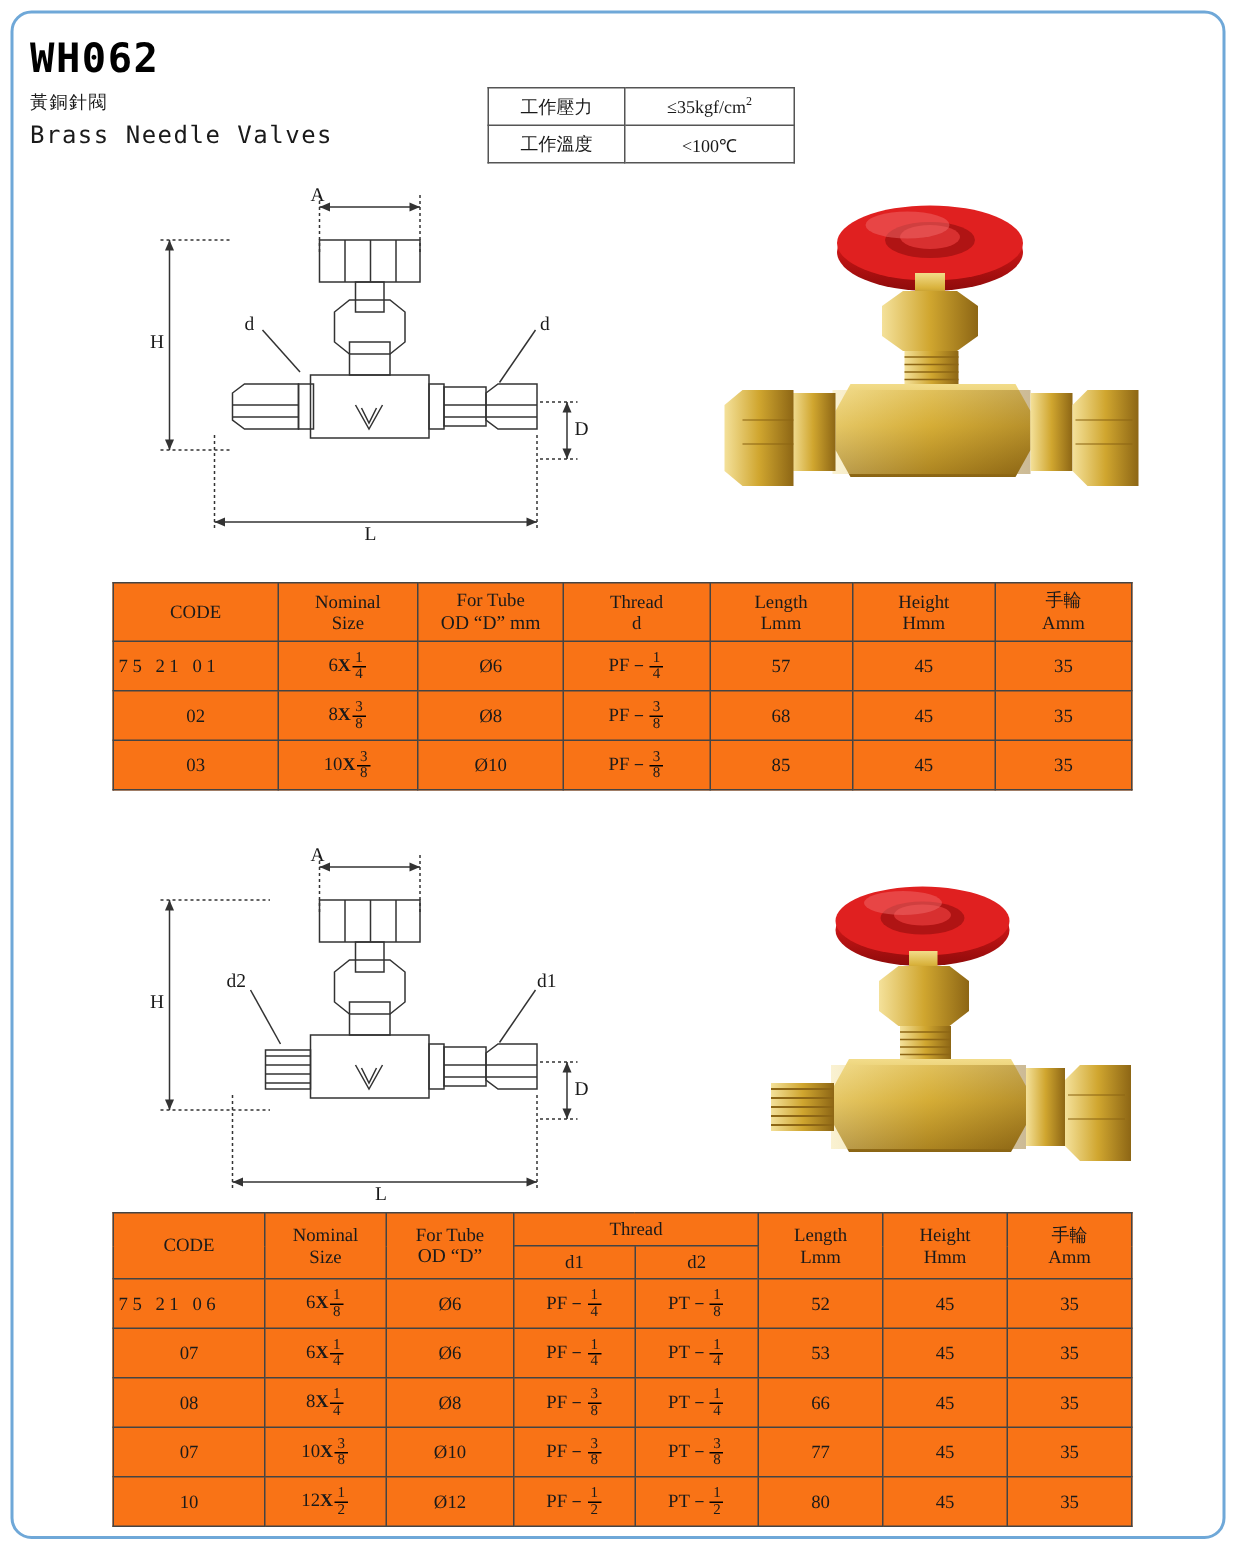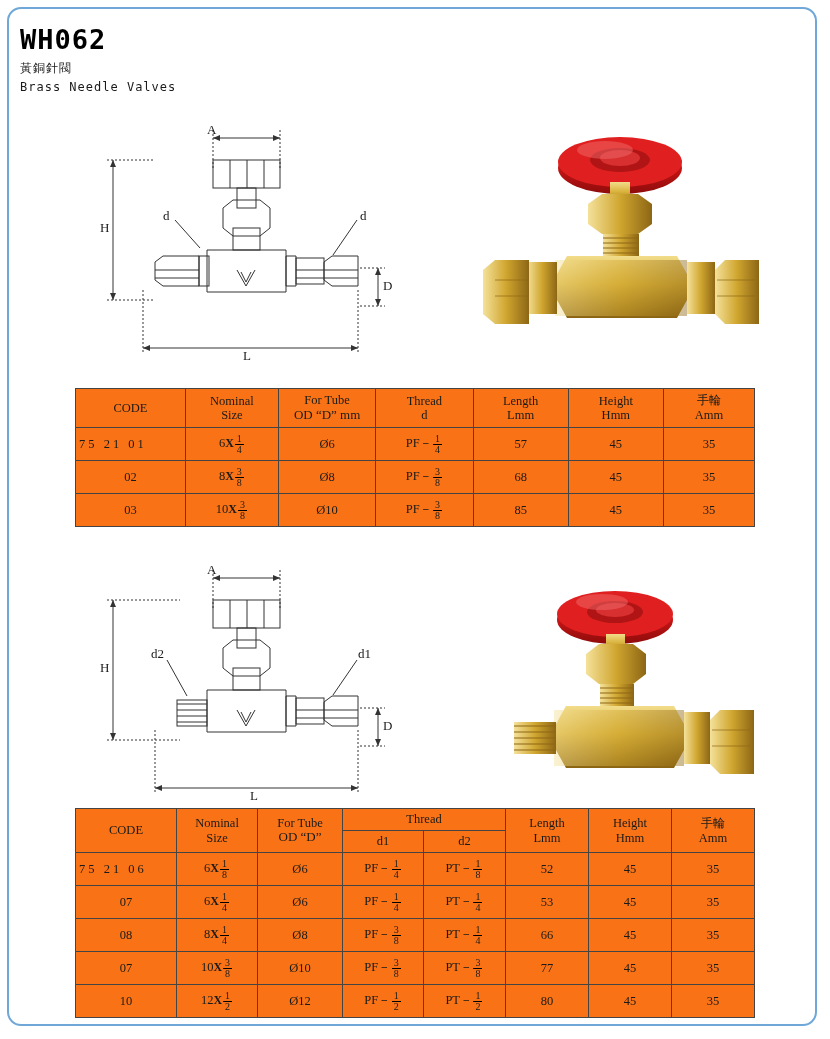--- a/index.html
+++ b/index.html
@@ -19,21 +19,21 @@
 
   
   .title-block{position:absolute; left:20px; top:24px;}
   .code-title{
     font-family:"DejaVu Sans Mono", monospace;
     font-size:27px; font-weight:bold; letter-spacing:1px; color:#000;
   }
   .cn-title{font-size:14px; margin-top:5px; letter-spacing:1px;}
   .en-title{
     font-family:"DejaVu Sans Mono", monospace;
-    font-size:12px; margin-top:3px; letter-spacing:1px;text-align:right;
+    font-size:16px; margin-top:3px; letter-spacing:1px;text-align:right;
   }
 
   .spec-table{
     position:absolute; left:325px; top:58px;
     border-collapse:collapse; font-size:12px;
   }
   .spec-table td{
     border:1px solid #555; padding:3px 6px; text-align:center; height:18px;
   }
   .spec-table td.lbl{width:78px;}
@@ -80,20 +80,32 @@
 <div class="page-border"></div>
 
 <div class="inner">
 
   <div class="title-block">
     <div class="code-title">WH062</div>
     <div class="cn-title cjk">黃銅針閥</div>
     <div class="en-title">Brass Needle Valves</div>
   </div>
 
+  <table class="spec-table">
+    <tbody>
+        <tr>
+      <td class="lbl cjk">工作壓力</td>
+      <td class="val"><span>≤35kgf/cm</span><span class="sup">2</span></td>
+    </tr>
+    <tr>
+      <td class="lbl cjk">工作溫度</td>
+      <td class="val">&lt;100℃</td>
+    </tr>
+  </tbody>
+    </table>
 
   <div class="draw" style="left:95px; top:120px;">
     <svg width="300" height="250" viewBox="0 0 300 250">
       <g stroke="#333" fill="none" stroke-width="1">
 
         <line x1="118" y1="18" x2="185" y2="18"></line>
         <path d="M118 18 l7 -3 v6 z" fill="#333" stroke="none"></path>
         <path d="M185 18 l-7 -3 v6 z" fill="#333" stroke="none"></path>
         <line x1="118" y1="10" x2="118" y2="50" stroke-dasharray="2,2"></line>
         <line x1="185" y1="10" x2="185" y2="50" stroke-dasharray="2,2"></line>

